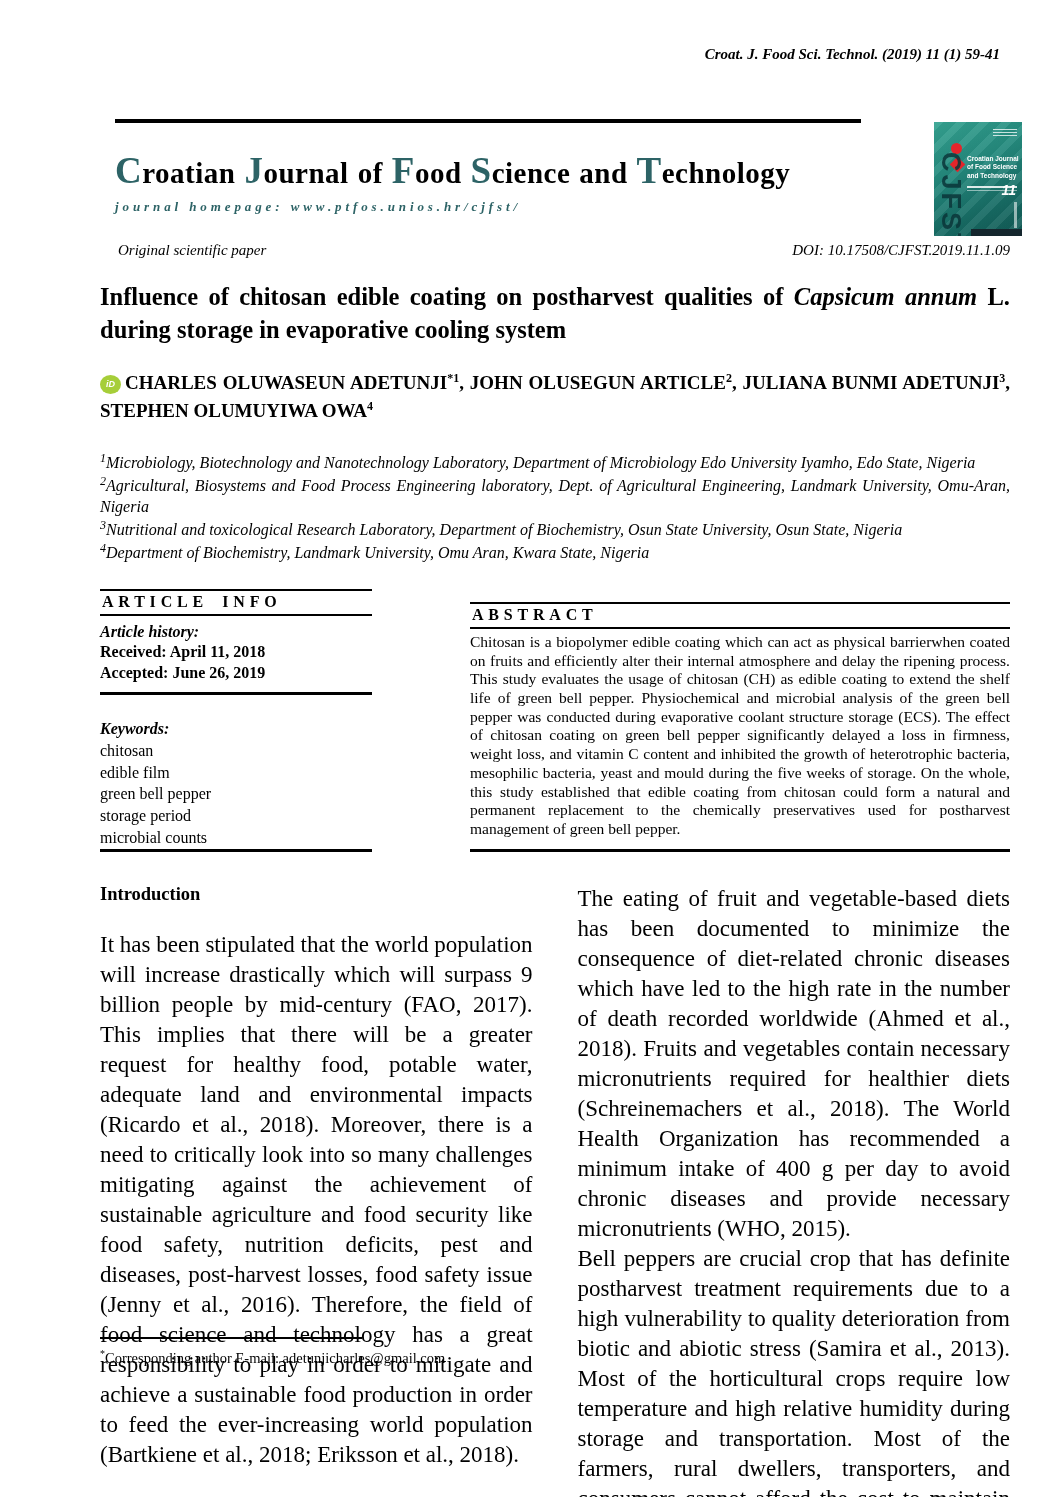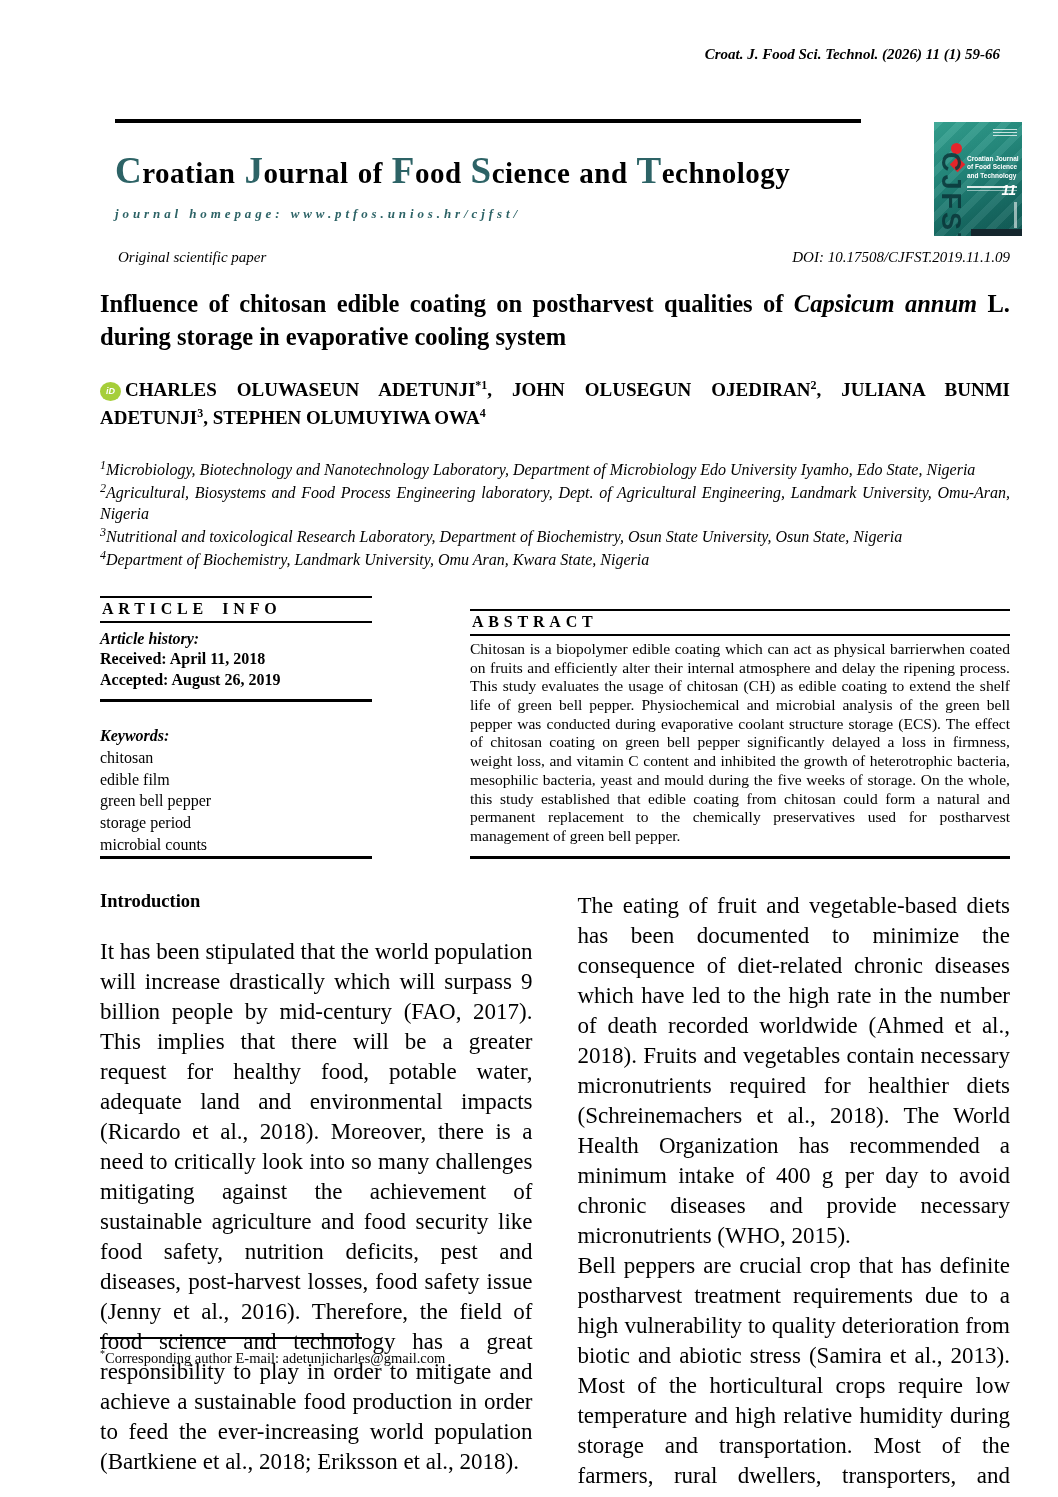--- a/index.html
+++ b/index.html
@@ -23,21 +23,21 @@
     font-weight:bold;
   }
   
   .masthead { position:relative; margin:56px 36px 0 115px; }
   .mast-rule { width:746px; height:4px; background:#000; }
   .mast-body { padding-top:26px; }
   .mast-title { font-weight:bold; font-size:29px; letter-spacing:0.5px; white-space:nowrap; }
   .mast-title .word { margin-right:9px; }
   .mast-title .big { font-size:37px; color:#2d6366; }
   .mast-home {
-    margin-top:14px;
+    margin-top:7px;
     color:#2d6366;
     font-weight:bold;
     font-style:italic;
     font-size:13px;
     letter-spacing:0.30em;
   }
   
   .logo {
     position:absolute; top:3px; right:0;
     width:88px; height:114px;
@@ -140,21 +140,21 @@
   .footnote { position:absolute; left:100px; top:1337px; width:700px; }
   .foot-rule { width:262px; height:2px; background:#000; margin-bottom:9px; }
   .foot-text { font-size:14.5px; }
   .foot-text sup { font-size:10px; }
 </style>
 </head>
 <body>
 
 <div class="page">
 
-  <div class="citation">Croat. J. Food Sci. Technol. (2026) 11 (1) 59-66</div>
+  <div class="citation">Croat. J. Food Sci. Technol. (2019) 11 (1) 59-41</div>
 
   <div class="masthead">
     <div class="mast-rule"></div>
     <div class="mast-body">
       <div class="mast-title">
         <span class="word"><span class="big">C</span><span>roatian</span></span><span class="word"><span class="big">J</span><span>ournal</span></span><span class="word">of</span><span class="word"><span class="big">F</span><span>ood</span></span><span class="word"><span class="big">S</span><span>cience</span></span><span class="word">and</span><span class="word"><span class="big">T</span><span>echnology</span></span>
       </div>
       <div class="mast-home">journal homepage: www.ptfos.unios.hr/cjfst/</div>
     </div>
 
@@ -178,40 +178,40 @@
   </div>
 
   <div class="meta-row">
     <span>Original scientific paper</span>
     <span>DOI: 10.17508/CJFST.2019.11.1.09</span>
   </div>
 
   <div class="paper-title"><span>Influence of chitosan edible coating on postharvest qualities of </span><i>Capsicum annum</i><span> L. during storage in evaporative cooling system</span></div>
 
   <div class="authors">
-    <span class="orcid">iD</span><span class="author"><span>CHARLES OLUWASEUN ADETUNJI</span><sup>*1</sup><span>, </span></span><span class="author"><span>JOHN OLUSEGUN OJEDIRAN</span><sup>2</sup><span>, </span></span><span class="author"><span>JULIANA BUNMI ADETUNJI</span><sup>3</sup><span>, </span></span><span class="author"><span>STEPHEN OLUMUYIWA OWA</span><sup>4</sup></span>
+    <span class="orcid">iD</span><span class="author"><span>CHARLES OLUWASEUN ADETUNJI</span><sup>*1</sup><span>, </span></span><span class="author"><span>JOHN OLUSEGUN ARTICLE</span><sup>2</sup><span>, </span></span><span class="author"><span>JULIANA BUNMI ADETUNJI</span><sup>3</sup><span>, </span></span><span class="author"><span>STEPHEN OLUMUYIWA OWA</span><sup>4</sup></span>
   </div>
 
   <div class="affiliations">
     <div><sup>1</sup><span>Microbiology, Biotechnology and Nanotechnology Laboratory, Department of Microbiology Edo University Iyamho, Edo State, Nigeria</span></div>
     <div><sup>2</sup><span>Agricultural, Biosystems and Food Process Engineering laboratory, Dept. of Agricultural Engineering, Landmark University, Omu-Aran, Nigeria</span></div>
     <div><sup>3</sup><span>Nutritional and toxicological Research Laboratory, Department of Biochemistry, Osun State University, Osun State, Nigeria</span></div>
     <div><sup>4</sup><span>Department of Biochemistry, Landmark University, Omu Aran, Kwara State, Nigeria</span></div>
   </div>
 
   <div class="info-abstract">
 
     <div class="col-info">
       <div class="rule-thin"></div>
       <div class="sec-head">ARTICLE INFO</div>
       <div class="rule-thin"></div>
       <div class="info-text">
         <div class="info-label">Article history:</div>
         <div class="info-strong">Received: April 11, 2018</div>
-        <div class="info-strong">Accepted: August 26, 2019</div>
+        <div class="info-strong">Accepted: June 26, 2019</div>
       </div>
       <div class="rule-med" style="margin-top:8px;"></div>
       <div class="kw-block">
         <div class="info-label">Keywords:</div>
         <div class="kw-list">
           <div>chitosan</div>
           <div>edible film</div>
           <div>green bell pepper</div>
           <div>storage period</div>
           <div>microbial counts</div>

